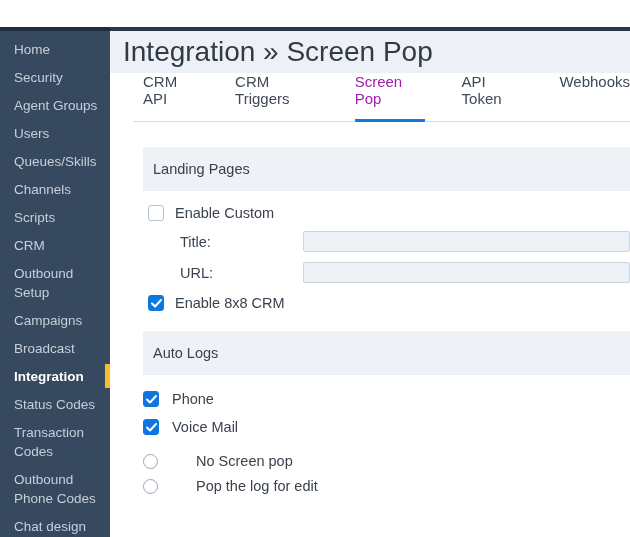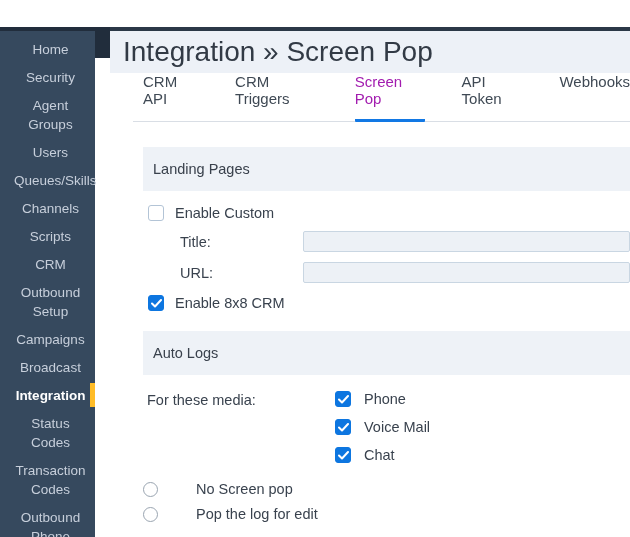--- a/index.html
+++ b/index.html
@@ -17,22 +17,22 @@
     width: 110px; height: 31px; background: #212d3c;
     display: flex; align-items: center; padding-left: 9px;
   }
   .logo-text {
     color: #ffffff; font-size: 21px; font-weight: 800; letter-spacing: 0.5px;
   }
   .topbar-rest { flex: 1; background: #2b3847; }
 
   
   .sidebar {
-    position: absolute; left: 0; top: 31px; bottom: 0; width: 95px;
-    background: #36495e; padding-top: 4px; text-align: center;
+    position: absolute; left: 0; top: 31px; bottom: 0; width: 110px;
+    background: #36495e; padding-top: 4px;
   }
   .side-item {
     position: relative;
     color: #c7cfdb; font-size: 13.5px; line-height: 19px;
     padding: 4.5px 8px 4.5px 14px; cursor: pointer;
   }
   .side-item.active { color: #ffffff; font-weight: 700; }
   .side-item.active .accent-bar {
     position: absolute; right: 0; top: 2px; bottom: 2px; width: 5px;
     background: #ffbc27;
@@ -176,46 +176,37 @@
           </svg>
       </span>
       <span class="label-text">Enable 8x8 CRM</span>
     </div>
 
     <div class="section-bar" style="margin-top:20px;">
       <span>Auto Logs</span>
     </div>
 
     <div class="group-row">
-      <span class="group-label">For these media:</span>
       <div class="group-options">
         <div class="opt">
           <span class="cb checked">
             <svg width="11" height="9" viewBox="0 0 11 9">
                 <path d="M1 4.5 L4 7.5 L10 1" stroke="#ffffff" stroke-width="2" fill="none" stroke-linecap="round" stroke-linejoin="round"></path>
               </svg>
           </span>
           <span class="label-text">Phone</span>
         </div>
         <div class="opt">
           <span class="cb checked">
             <svg width="11" height="9" viewBox="0 0 11 9">
                 <path d="M1 4.5 L4 7.5 L10 1" stroke="#ffffff" stroke-width="2" fill="none" stroke-linecap="round" stroke-linejoin="round"></path>
               </svg>
           </span>
           <span class="label-text">Voice Mail</span>
         </div>
-        <div class="opt">
-          <span class="cb checked">
-            <svg width="11" height="9" viewBox="0 0 11 9">
-                <path d="M1 4.5 L4 7.5 L10 1" stroke="#ffffff" stroke-width="2" fill="none" stroke-linecap="round" stroke-linejoin="round"></path>
-              </svg>
-          </span>
-          <span class="label-text">Chat</span>
-        </div>
       </div>
     </div>
 
     <div class="group-row" style="margin-top:18px;">
       <div class="group-options">
         <div class="opt radio-row">
           <span class="radio">
               <span class="dot"></span>
             </span>
           <span class="label-text">No Screen pop</span>

